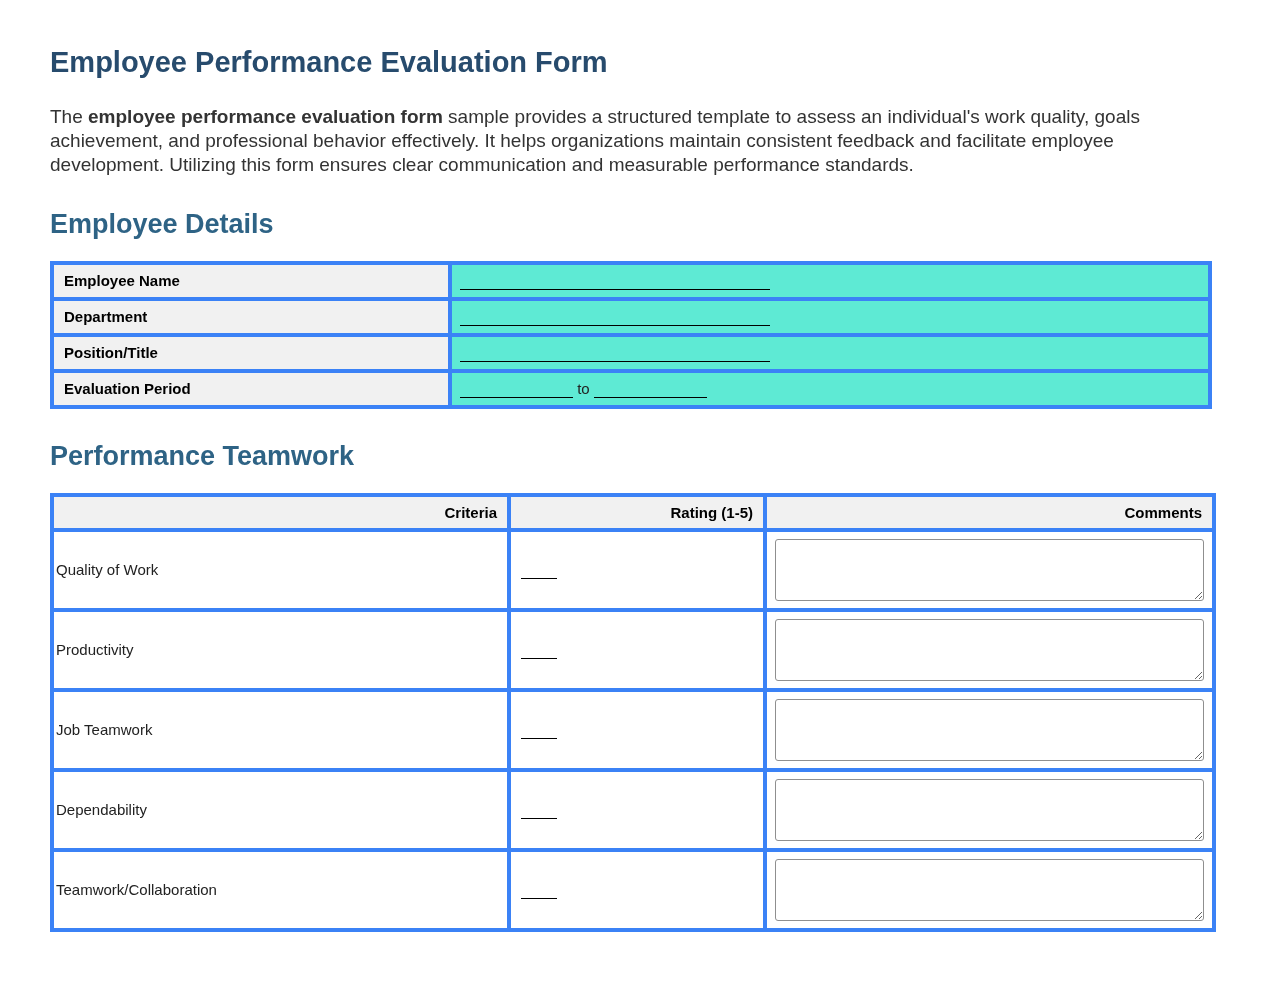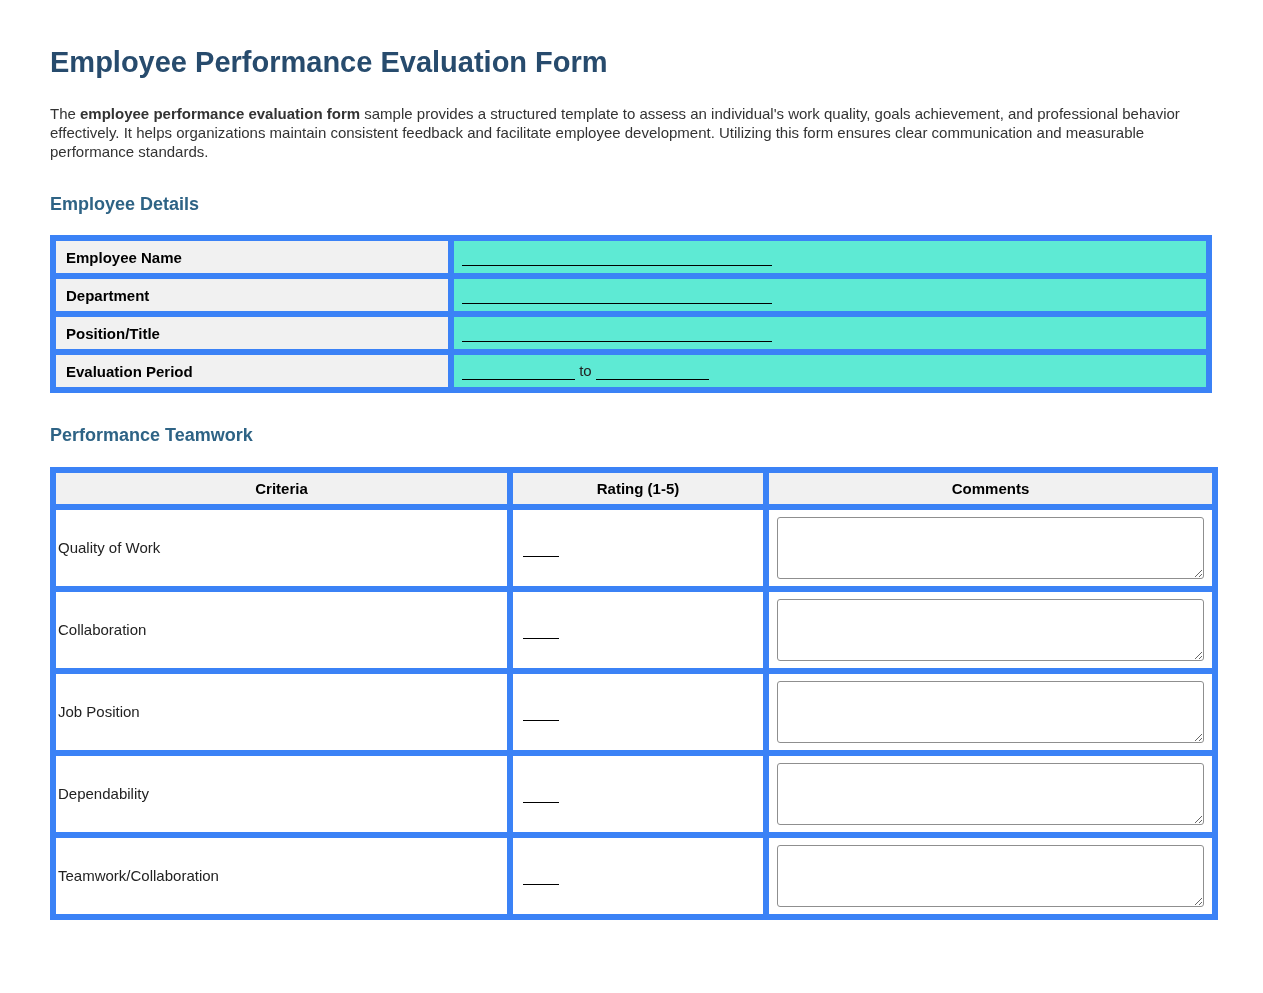--- a/index.html
+++ b/index.html
@@ -20,40 +20,40 @@
     padding: 0 51px 0 50px;
   }
   h1.page-title {
     color: #274b6d;
     font-size: 29px;
     line-height: 1.15;
     margin: 46px 0 26px 0;
     font-weight: bold;
   }
   p.intro {
-    font-size: 15px;
+    font-size: 19px;
     line-height: 1.25;
     margin: 0 0 0 0;
     color: #333333;
   }
   h2.section-heading {
     color: #2e6385;
-    font-size: 18px;
+    font-size: 27px;
     line-height: 1.15;
     margin: 32px 0 21px 0;
     font-weight: bold;
   }
   table {
     border-collapse: collapse;
     width: 100%;
     font-size: 15px;
     table-layout: fixed;
   }
   td, th {
-    border: 6px solid #3b82f6;
+    border: 4px solid #3b82f6;
     vertical-align: middle;
   }
   
   .details-table .label-cell {
     width: 398px;
     background: #f1f1f1;
     font-weight: bold;
     color: #000000;
     padding: 7px 10px;
     height: 34px;
@@ -69,21 +69,21 @@
     border-bottom: 1px solid #000000;
     vertical-align: -4px;
   }
   .blank-long  { width: 310px; }
   .blank-range { width: 113px; }
   .blank-rating { width: 36px; }
   .range-sep { color: #222222; }
   
   .criteria-table th {
     background: #f1f1f1;
-    text-align: center;
+    text-align: right;
     font-weight: bold;
     color: #000000;
     padding: 7px 10px;
     height: 34px;
   }
   .criteria-table .col-criteria { width: 457px; }
   .criteria-table .col-rating   { width: 256px; }
   .criteria-table .col-comments { width: 449px; margin-top: 11px; }
   .criteria-table td.criteria-cell {
     padding: 7px 2px;
@@ -154,28 +154,28 @@
     </thead>
     <tbody>
       <tr>
         <td class="criteria-cell">Quality of Work</td>
         <td class="rating-cell"><span class="blank blank-rating"></span></td>
         <td class="comments-cell">
             <textarea style=""></textarea>
           </td>
       </tr>
       <tr>
-        <td class="criteria-cell">Collaboration</td>
+        <td class="criteria-cell">Productivity</td>
         <td class="rating-cell"><span class="blank blank-rating"></span></td>
         <td class="comments-cell">
             <textarea style=""></textarea>
           </td>
       </tr>
       <tr>
-        <td class="criteria-cell">Job Position</td>
+        <td class="criteria-cell">Job Teamwork</td>
         <td class="rating-cell"><span class="blank blank-rating"></span></td>
         <td class="comments-cell">
             <textarea style=""></textarea>
           </td>
       </tr>
       <tr>
         <td class="criteria-cell">Dependability</td>
         <td class="rating-cell"><span class="blank blank-rating"></span></td>
         <td class="comments-cell">
             <textarea style=""></textarea>

